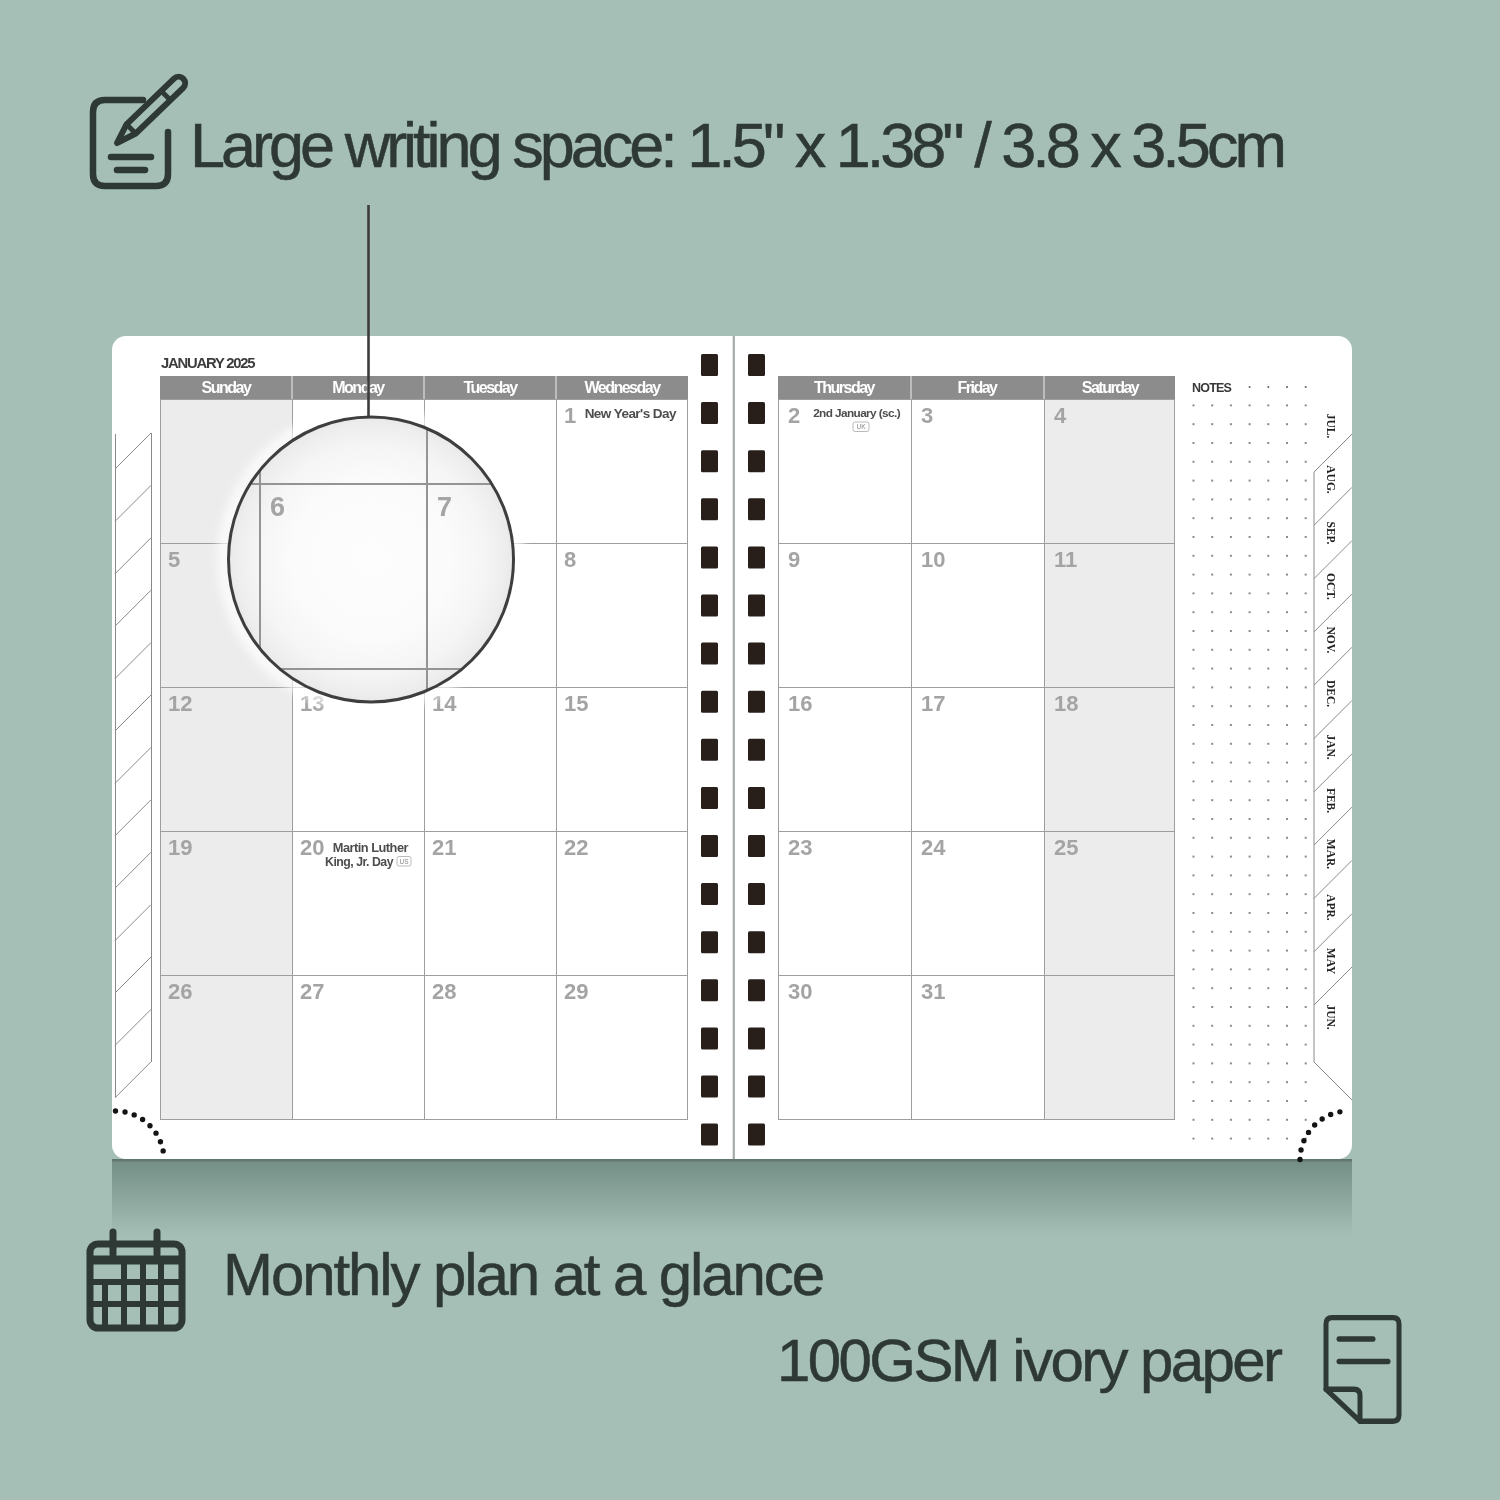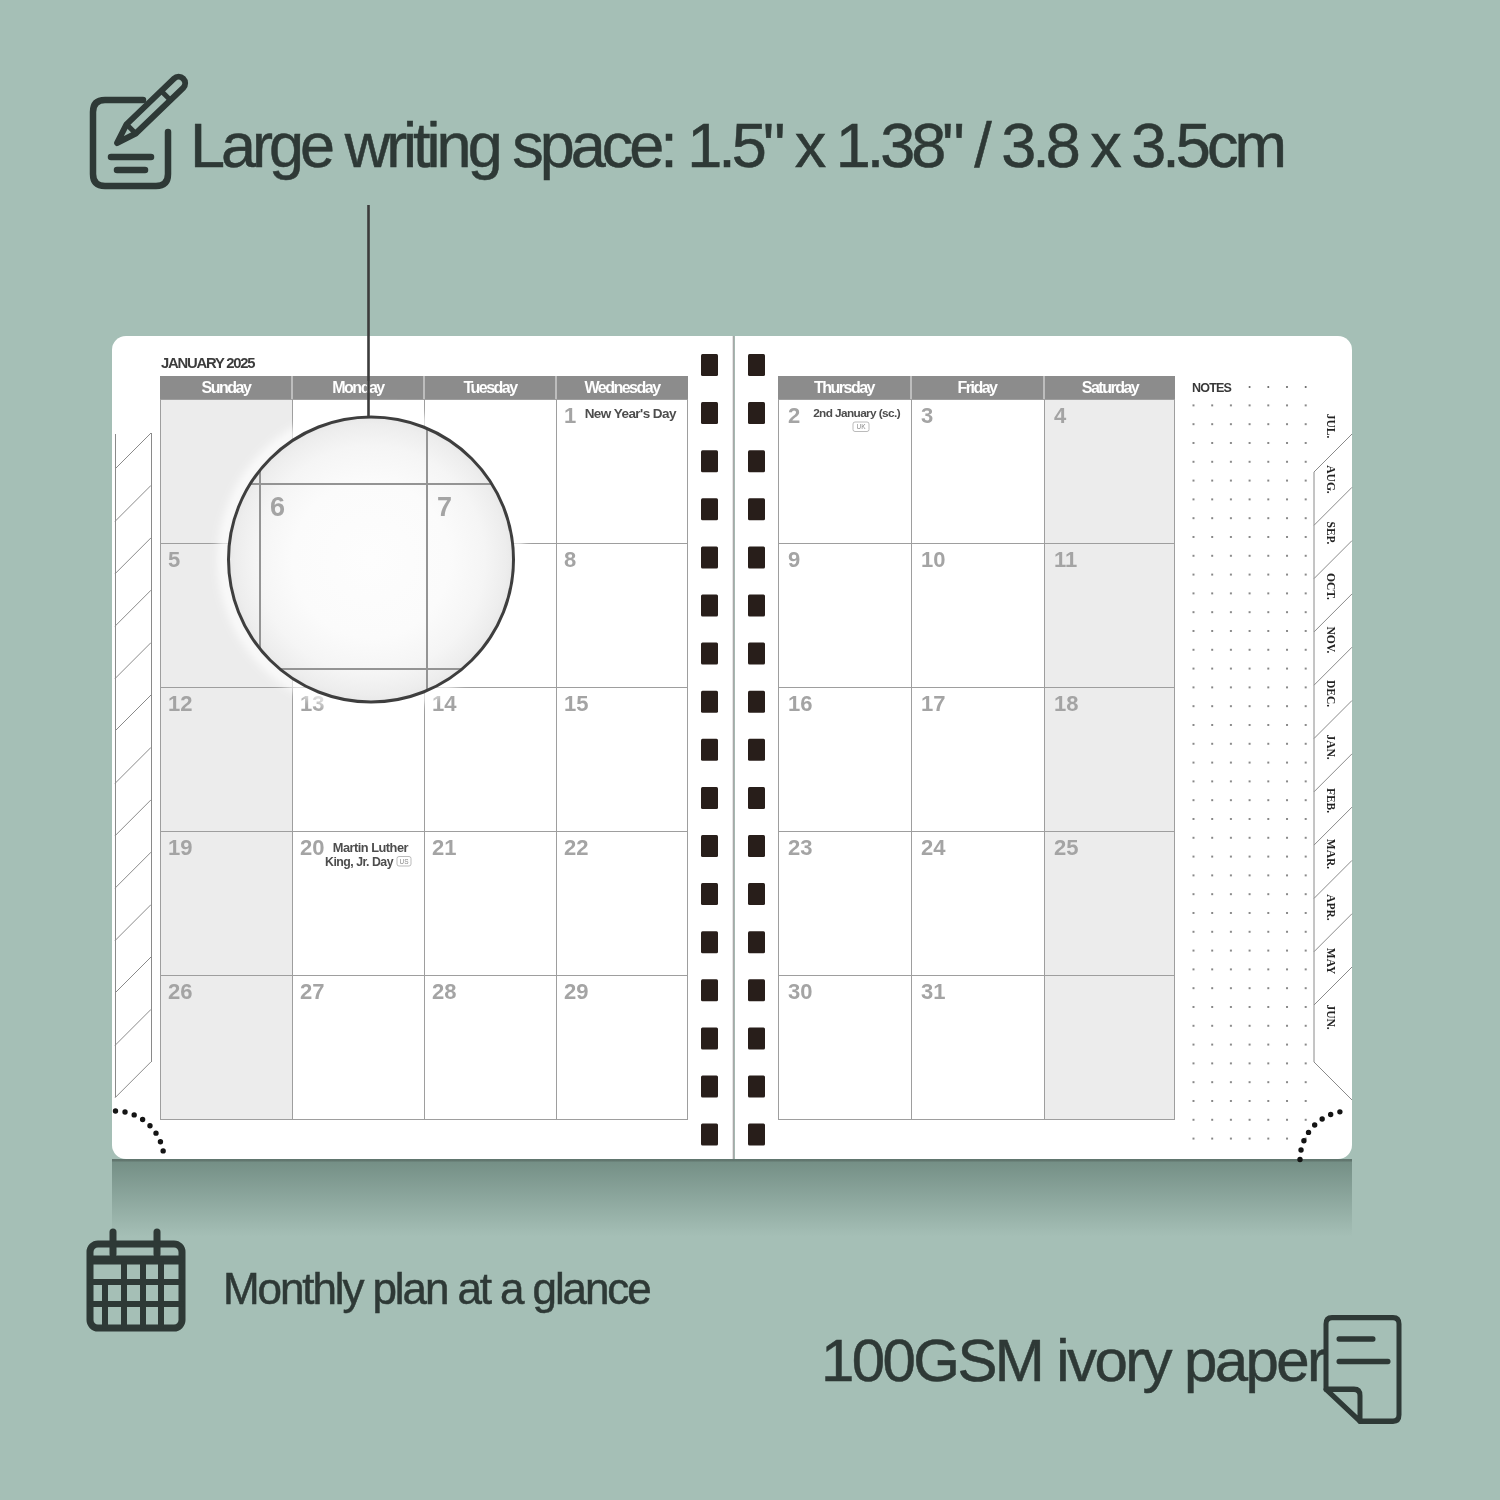--- a/index.html
+++ b/index.html
@@ -304,23 +304,23 @@
     <line x1="10" y1="34" x2="97" y2="34" stroke-width="9"></line>
     <line x1="9" y1="56" x2="99" y2="56" stroke-width="6"></line>
     <line x1="9" y1="78" x2="99" y2="78" stroke-width="6"></line>
     <line x1="42" y1="38" x2="42" y2="100" stroke-width="6"></line>
     <line x1="61" y1="38" x2="61" y2="100" stroke-width="6"></line>
     <line x1="79" y1="38" x2="79" y2="100" stroke-width="6"></line>
     <line x1="23" y1="58" x2="23" y2="100" stroke-width="6"></line>
   </g>
 </svg>
 
-<div class="abs" style="left:223px;top:1239px;font-size:44px;letter-spacing:-2.1px;color:#2e3936;-webkit-text-stroke:.5px #2e3936;white-space:nowrap;line-height:1.2;margin-top:24px;" id="midtext">Monthly plan at a glance</div>
-
-<div class="abs" style="left:777px;top:1325px;font-size:60px;letter-spacing:-2.6px;color:#2e3936;-webkit-text-stroke:.5px #2e3936;white-space:nowrap;line-height:1.2;margin-left:44px;" id="bottext">100GSM ivory paper</div>
+<div class="abs" style="left:223px;top:1239px;font-size:60px;letter-spacing:-2.1px;color:#2e3936;-webkit-text-stroke:.5px #2e3936;white-space:nowrap;line-height:1.2;" id="midtext">Monthly plan at a glance</div>
+
+<div class="abs" style="left:777px;top:1325px;font-size:60px;letter-spacing:-2.6px;color:#2e3936;-webkit-text-stroke:.5px #2e3936;white-space:nowrap;line-height:1.2;" id="bottext">100GSM ivory paper</div>
 
 <svg class="abs" style="left:1318px;top:1307px;" width="90" height="126" viewBox="0 0 90 118" preserveAspectRatio="none">
   <g fill="none" stroke="#2e3936" stroke-width="5" stroke-linecap="round" stroke-linejoin="round">
     <path d="M 8 77 V 16 Q 8 10 14 10 H 75 Q 81 10 81 16 V 101 Q 81 107 75 107 H 42"></path>
     <path d="M 8 77 H 36 Q 42 77 42 83 V 107 Z"></path>
     <line x1="21" y1="30" x2="55" y2="30"></line>
     <line x1="21" y1="51" x2="70" y2="51"></line>
   </g>
 </svg>
 

